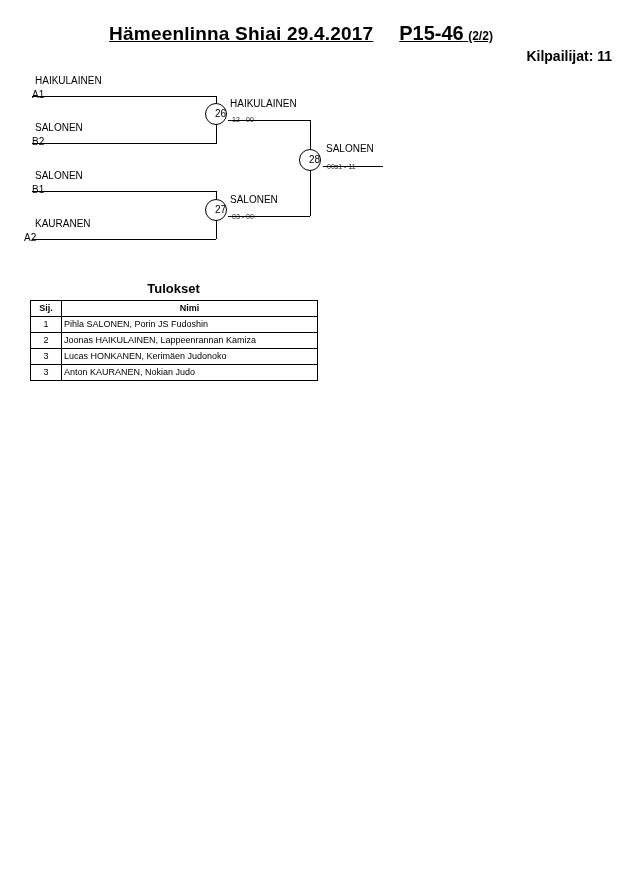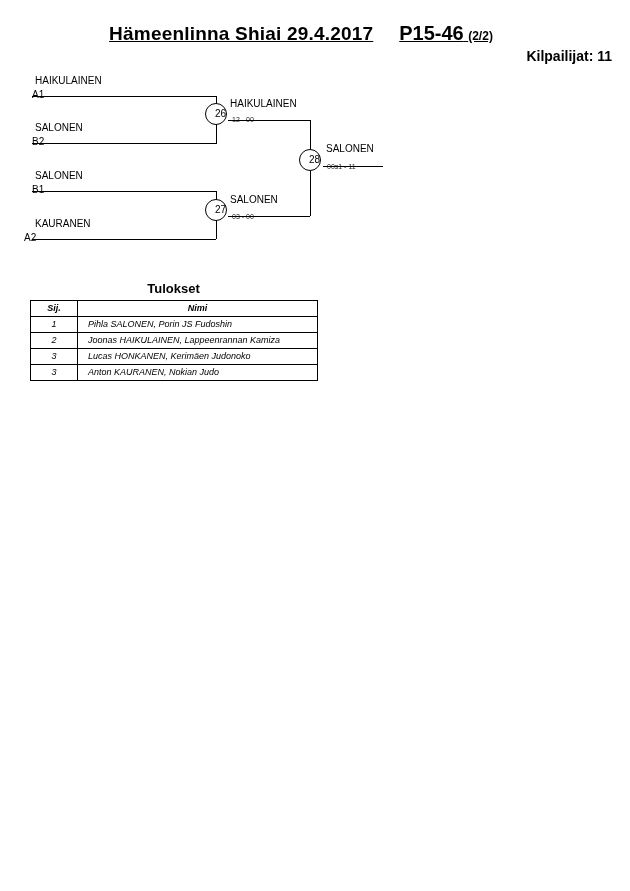--- a/index.html
+++ b/index.html
@@ -101,24 +101,23 @@
     position: absolute;
     left: 30px;
     top: 300px;
     border-collapse: collapse;
     font-size: 9px;
     width: 288px;
   }
   table.results th,
   table.results td {
     border: 1px solid #000000;
-    padding: 1px 10px;
+    padding: 1px 2px;
     height: 13px;
     line-height: 13px;
-    font-style: italic;
   }
   table.results th {
     font-weight: bold;
     text-align: center;
     font-size: 9px;
   }
   table.results td.rank {
     width: 26px;
     text-align: center;
   }

